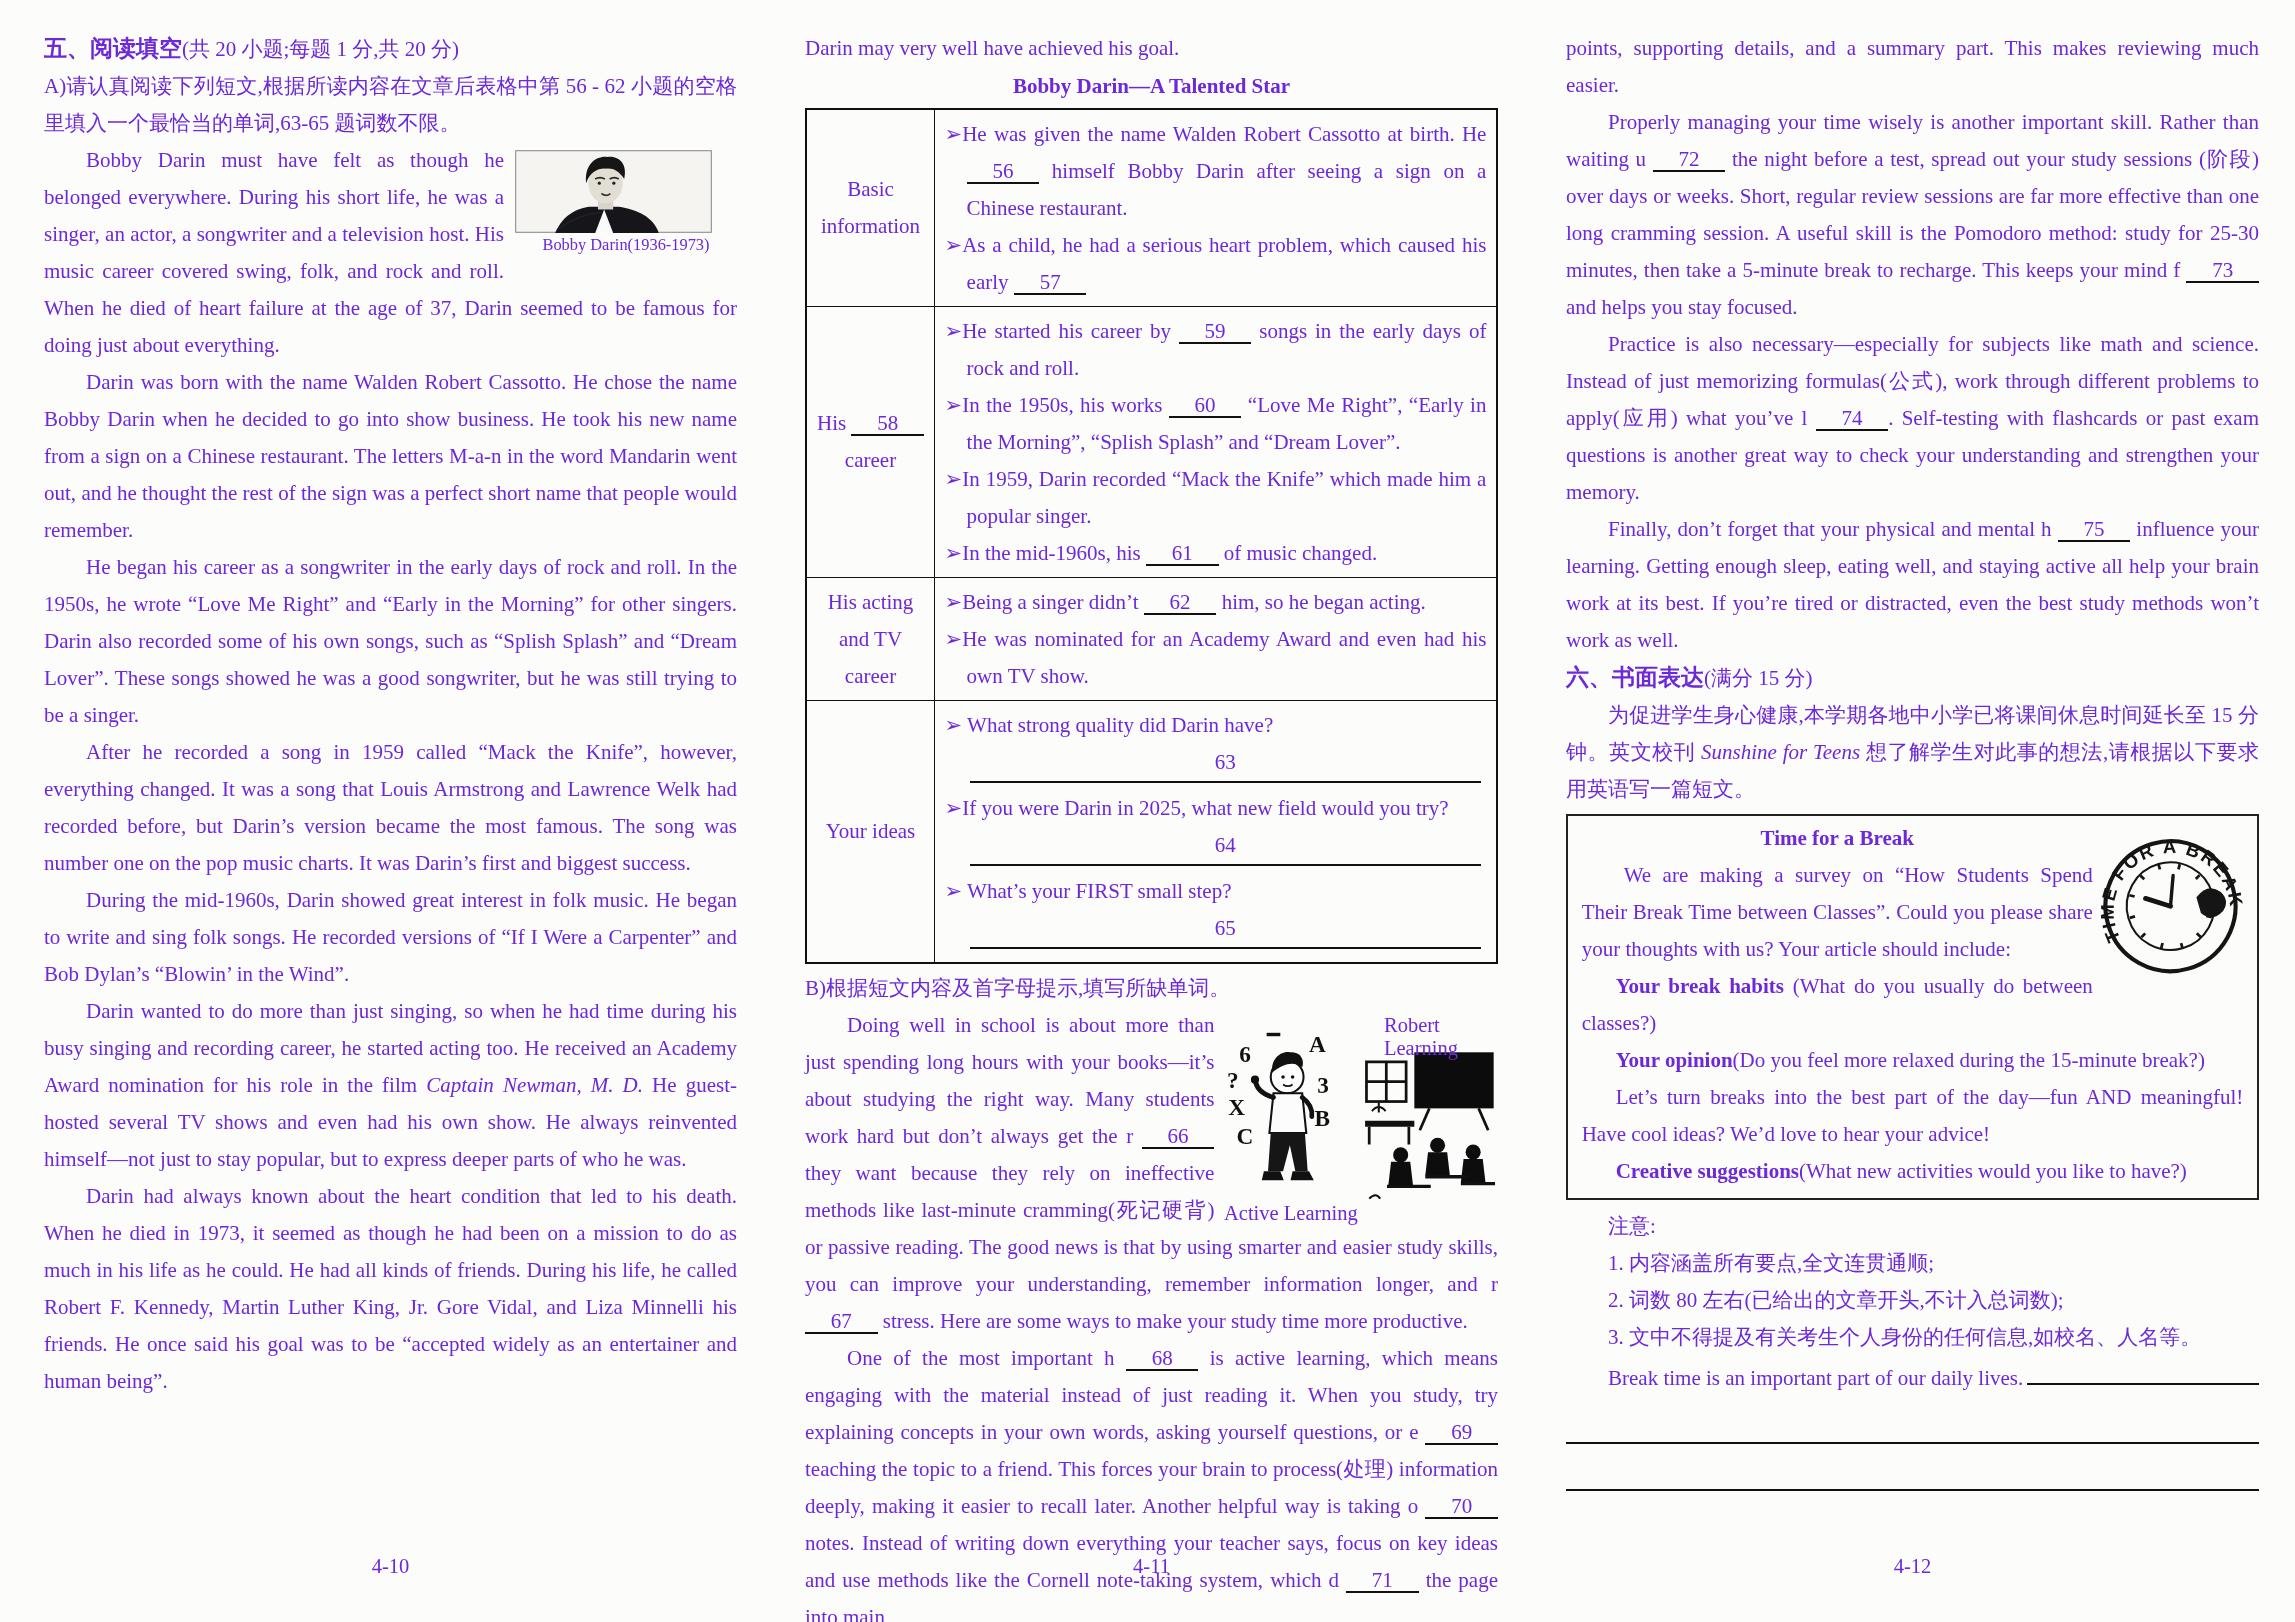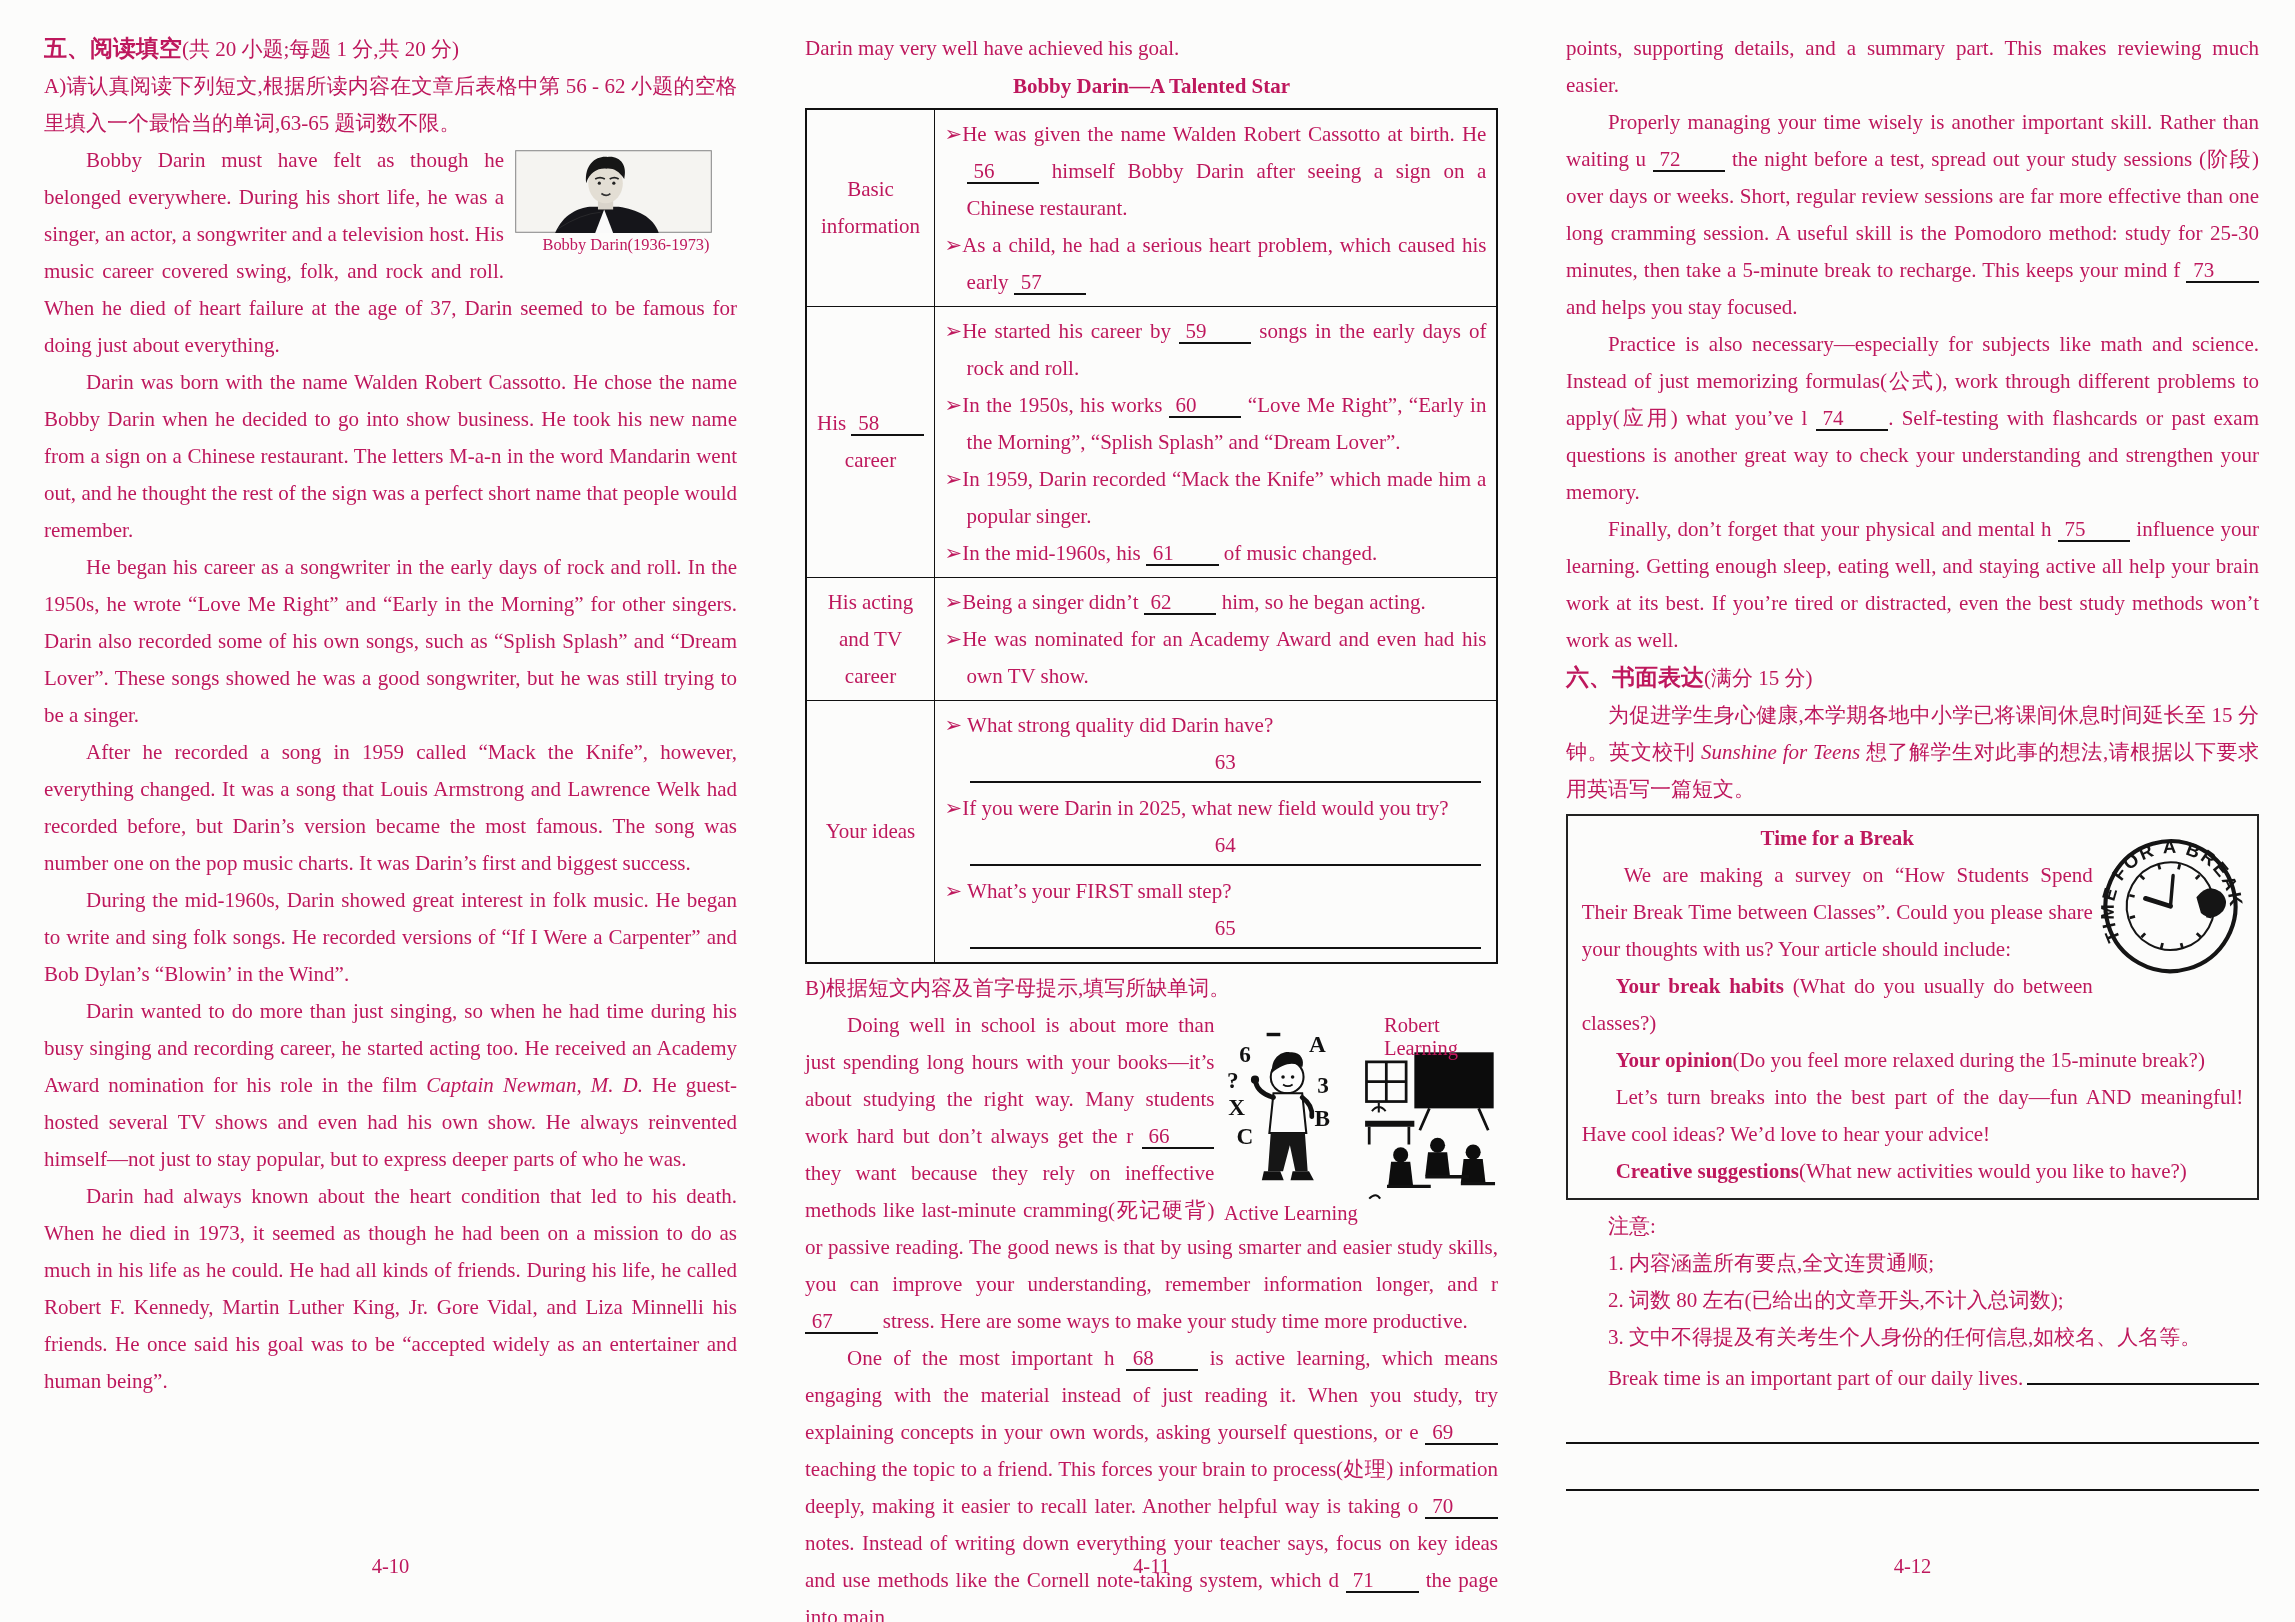--- a/index.html
+++ b/index.html
@@ -1,30 +1,30 @@
 <!DOCTYPE html>
 <html style="font-size:11px"><head>
 <meta charset="utf-8">
 <style>
   html,body{margin:0;padding:0;background:#d9d9d9;}
   .sheet{
     position:relative;width:2295px;height:1622px;background:#fcfcfb;
-    font-family:"Liberation Serif","DejaVu Serif",serif;color:#be185d;
+    font-family:"Liberation Serif","DejaVu Serif",serif;color:#6d28d9;
     font-size:21px;line-height:37px;overflow:hidden;
   }
   .col{position:absolute;top:30px;width:693px;text-align:justify;}
   .col1{left:44px;} .col2{left:805px;} .col3{left:1566px;}
   p{margin:0;}
   .sec-head .t{font-weight:bold;font-size:23px;}
   .sec-head .m{font-size:21px;}
   .para{text-indent:42px;}
   .noindent{text-indent:0;}
   .blank{
     display:inline-block;text-indent:0;min-width:59px;padding:0 6.8px;
-    text-align:left;border-bottom:2.1px solid #111;line-height:22px;
+    text-align:center;border-bottom:2.1px solid #111;line-height:22px;
   }
   .tbl-title{text-align:center;font-weight:bold;margin:1.4px 0 2.7px;}
   table.dtable{border-collapse:collapse;width:100%;margin:2.7px 0 6.8px;border:2.1px solid #111;}
   .dtable td{border:1.7px solid #111;padding:5.5px 9.6px;vertical-align:middle;}
   td.lbl{width:116px;text-align:center;white-space:pre-line;padding:5.5px 5.5px;}
   .item{padding-left:22px;text-indent:-22px;}
   .bullet{display:inline;}
   .ansline{border-bottom:2.1px solid #111;margin:1.4px 5.5px 6.8px 25px;text-align:center;line-height:34px;height:36px;}
   .photo-wrap{float:right;width:222px;margin:8.2px 0 2.7px 11px;text-align:center;text-indent:0;}
   .photo-wrap svg{display:block;width:197px;height:83px;}

